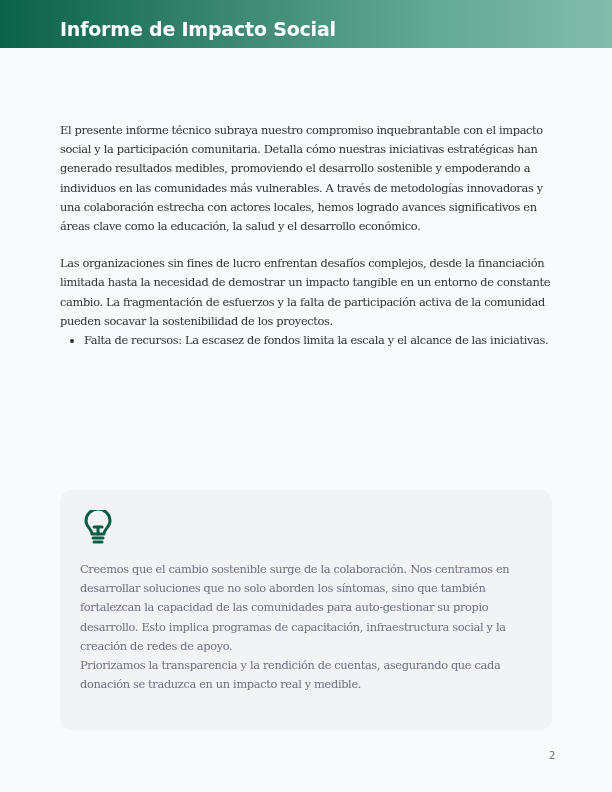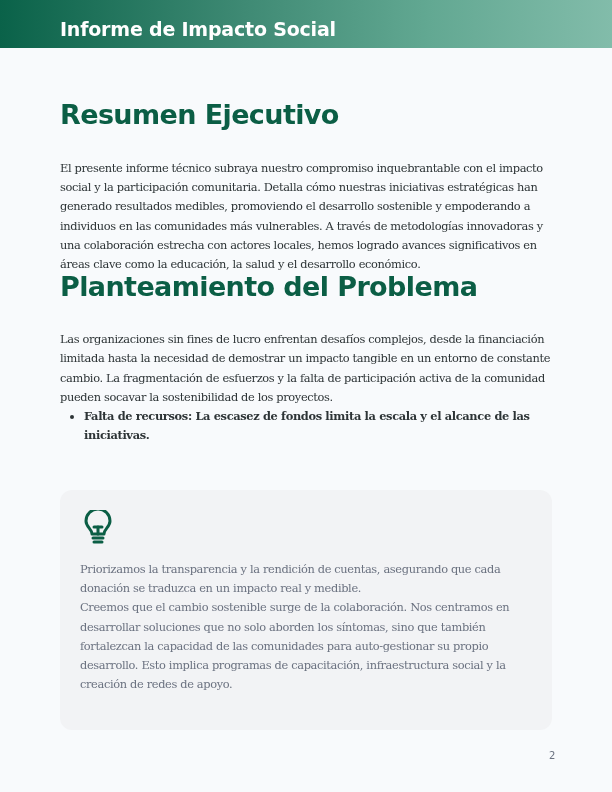--- a/index.html
+++ b/index.html
@@ -24,21 +24,21 @@
     font-family: "DejaVu Sans", sans-serif; font-weight: bold;
     color: #0b5e45; font-size: 27px; letter-spacing: -0.6px; line-height: 38px;
   }
   .para {
     font-family: "DejaVu Serif", serif; font-size: 11.4px; line-height: 19.2px;
     color: #2d3436; letter-spacing: -0.35px;
   }
   #s1 .para { margin-top: 25px; }
   #s2 { margin-top: -6px; }
   #s2 .para { margin-top: 24px; }
-  ul.bullets { list-style: none; margin-left: 8px; font-weight: bold; }
+  ul.bullets { list-style: none; margin-left: 8px; }
   ul.bullets li {
     position: relative; padding-left: 16px;
     font-size: 11.4px; line-height: 19.2px; letter-spacing: -0.35px;
   }
   ul.bullets li::before {
     content: ""; position: absolute; left: 2px; top: 8px;
     width: 4px; height: 4px; border-radius: 50%; background: #2d3436;
   }
   .callout {
     position: absolute; left: 60px; top: 490px; width: 492px; height: 240px;
@@ -59,42 +59,40 @@
 </style>
 </head>
 <body>
 
 <div class="header">
   <div class="header-title">Informe de Impacto Social</div>
 </div>
 
 <div class="content">
   <section id="s1">
-    <h2 class="section-title">Resumen Ejecutivo</h2>
     <p class="para">El presente informe técnico subraya nuestro compromiso inquebrantable con el impacto social y la participación comunitaria. Detalla cómo nuestras iniciativas estratégicas han generado resultados medibles, promoviendo el desarrollo sostenible y empoderando a individuos en las comunidades más vulnerables. A través de metodologías innovadoras y una colaboración estrecha con actores locales, hemos logrado avances significativos en áreas clave como la educación, la salud y el desarrollo económico.</p>
   </section>
 
   <section id="s2">
-    <h2 class="section-title">Planteamiento del Problema</h2>
     <p class="para">Las organizaciones sin fines de lucro enfrentan desafíos complejos, desde la financiación limitada hasta la necesidad de demostrar un impacto tangible en un entorno de constante cambio. La fragmentación de esfuerzos y la falta de participación activa de la comunidad pueden socavar la sostenibilidad de los proyectos.</p>
     <ul class="bullets">
       <li><span>Falta de recursos:</span><span> La escasez de fondos limita la escala y el alcance de las iniciativas.</span></li>
     </ul>
   </section>
 </div>
 
 <div class="callout">
   <span class="callout-icon">
     <svg width="32" height="36" viewBox="0 0 32 36" fill="none" stroke="#0b5e45" stroke-width="3" stroke-linecap="round" stroke-linejoin="round">
       <path d="M10 24 C10 19 4 17 4 11 A12 12 0 0 1 28 11 C28 17 22 19 22 24 Z"></path>
       <line x1="12" y1="17" x2="20" y2="17"></line>
       <line x1="16" y1="17" x2="16" y2="24"></line>
       <line x1="11" y1="28" x2="21" y2="28"></line>
       <line x1="12" y1="32" x2="20" y2="32"></line>
     </svg>
   </span>
   <div class="callout-body">
+    <p class="para">Creemos que el cambio sostenible surge de la colaboración. Nos centramos en desarrollar soluciones que no solo aborden los síntomas, sino que también fortalezcan la capacidad de las comunidades para auto-gestionar su propio desarrollo. Esto implica programas de capacitación, infraestructura social y la creación de redes de apoyo.</p>
     <p class="para">Priorizamos la transparencia y la rendición de cuentas, asegurando que cada donación se traduzca en un impacto real y medible.</p>
-    <p class="para">Creemos que el cambio sostenible surge de la colaboración. Nos centramos en desarrollar soluciones que no solo aborden los síntomas, sino que también fortalezcan la capacidad de las comunidades para auto-gestionar su propio desarrollo. Esto implica programas de capacitación, infraestructura social y la creación de redes de apoyo.</p>
   </div>
 </div>
 
 <div class="page-number">2</div>
 
 </body></html>

